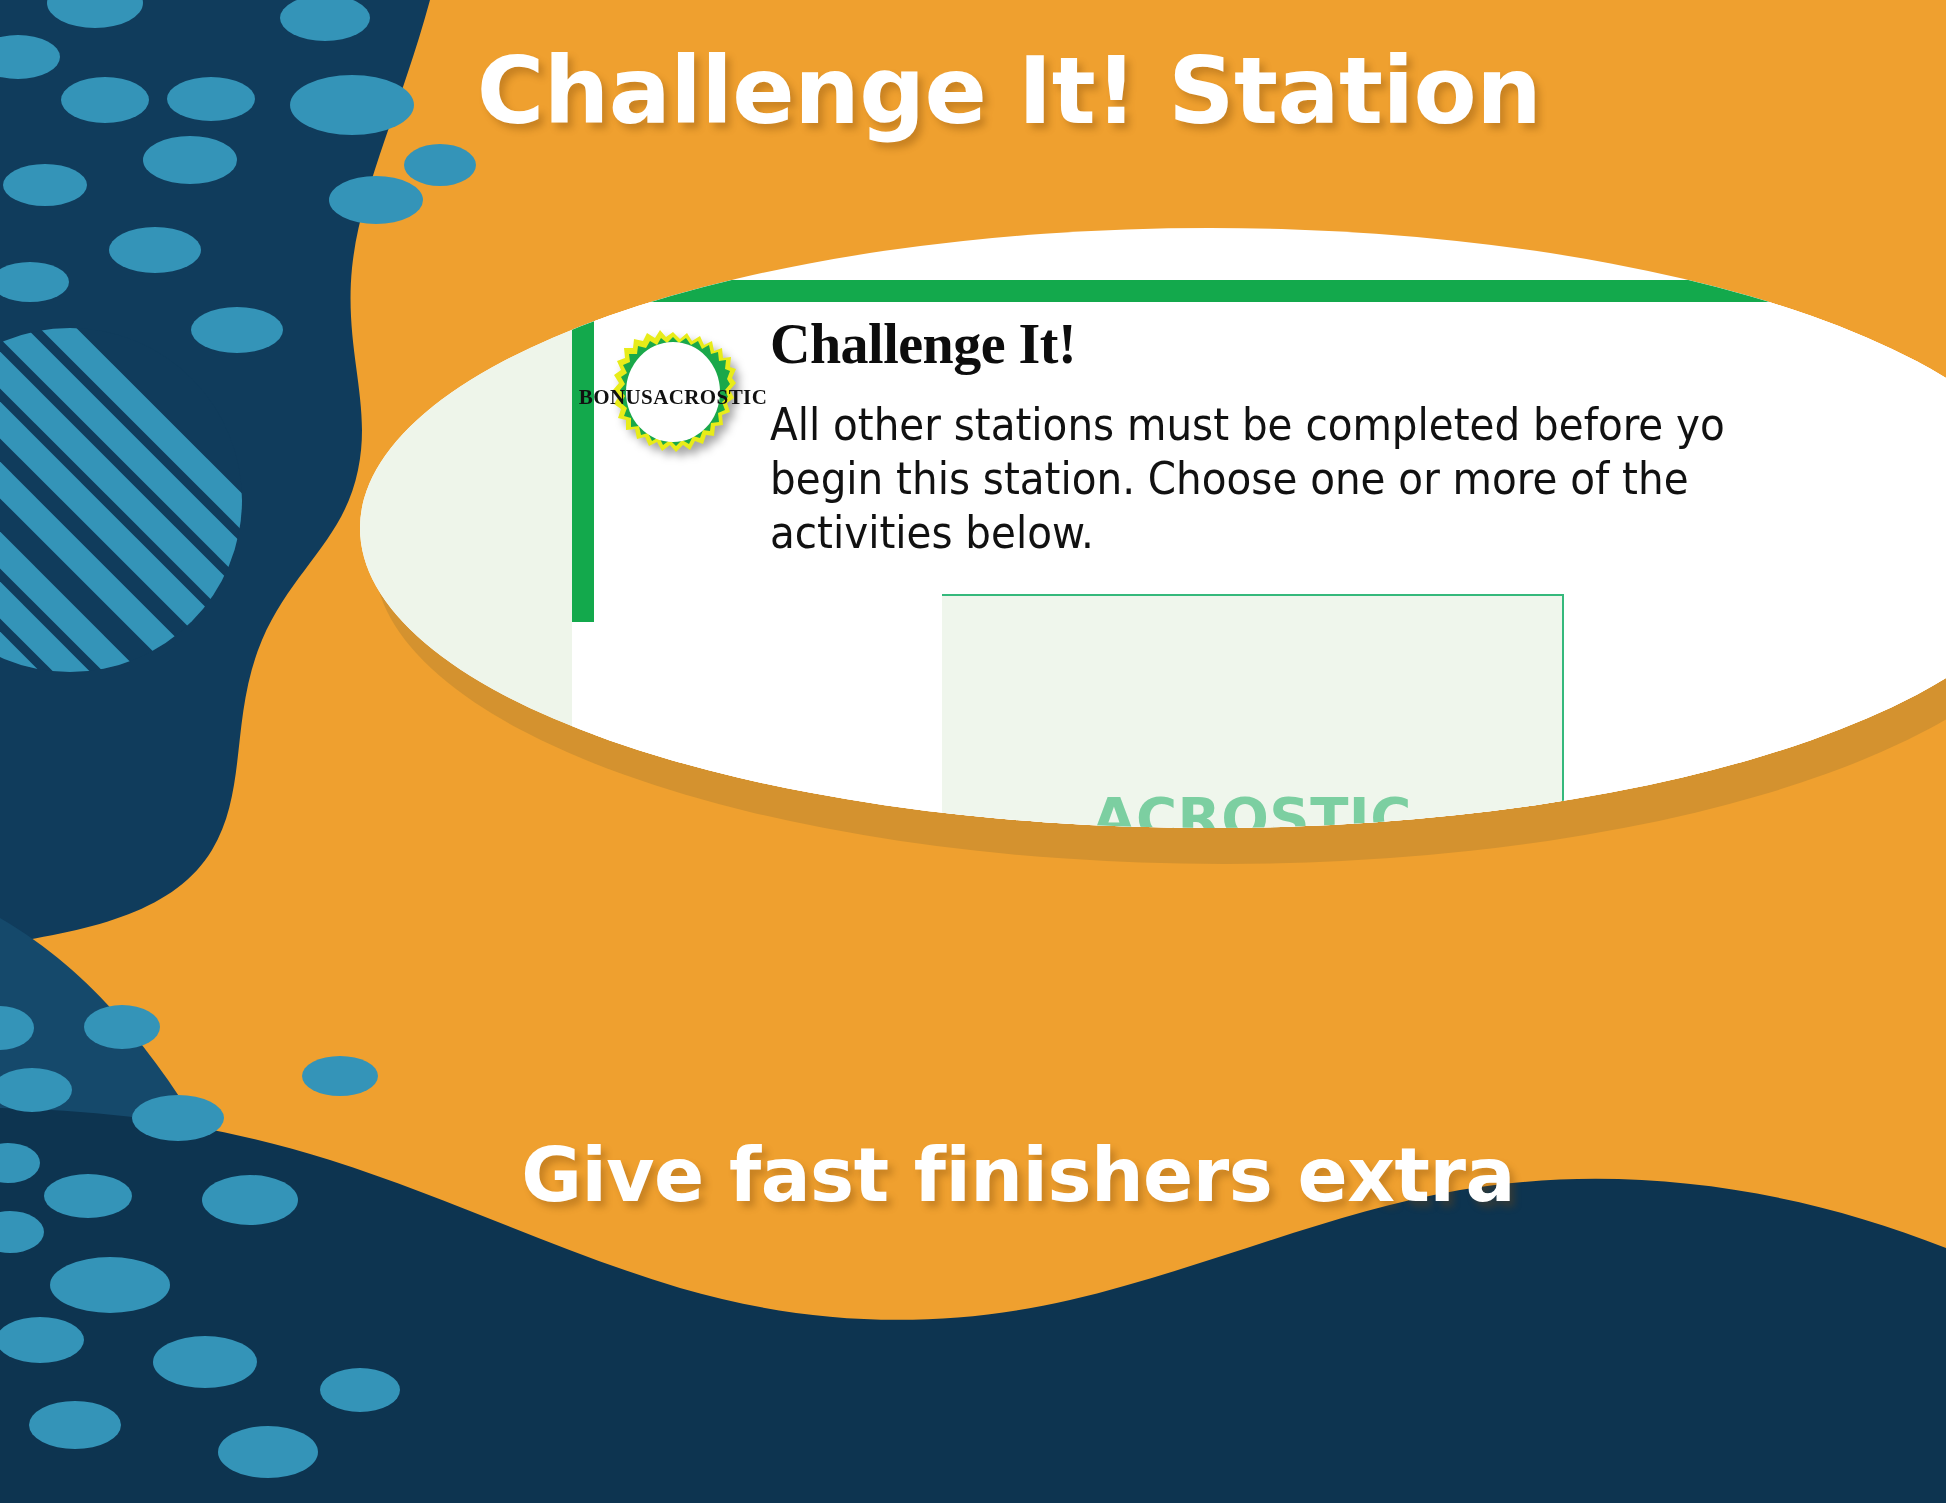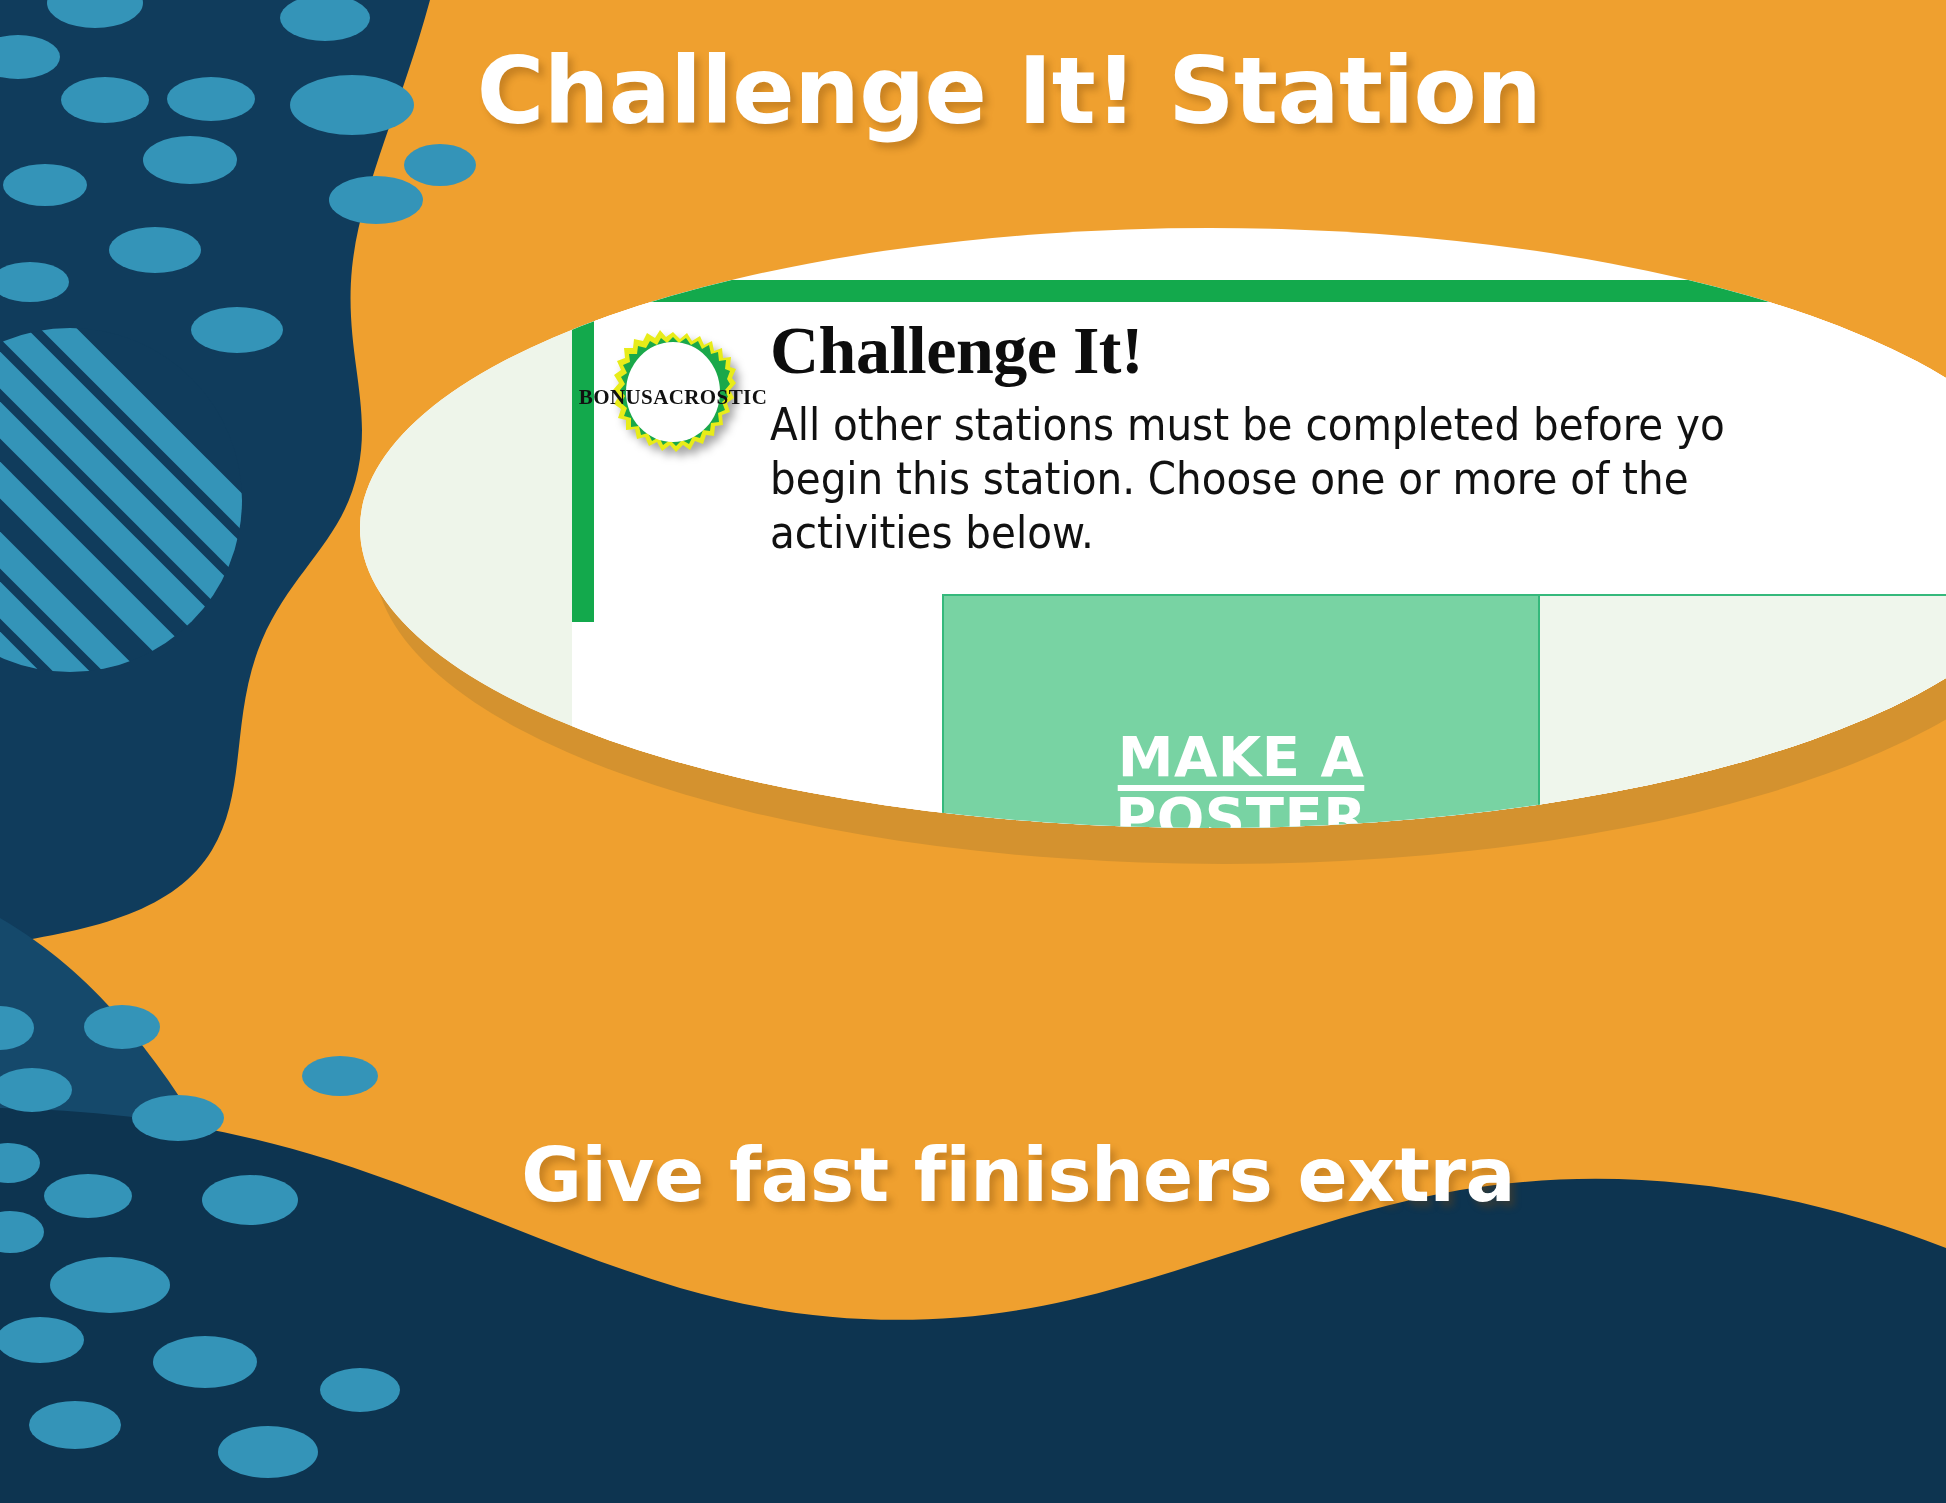--- a/index.html
+++ b/index.html
@@ -111,21 +111,21 @@
     color:#111;
     letter-spacing:0.4px;
   }
 
   
   .sheet-head {
     position:absolute;
     left:176px; top:14px;
     font-family:"Liberation Serif", serif;
     font-weight:bold;
-    font-size:68px;
+    font-size:56px;
     line-height:1.0;
     color:#0d0d0d;
     letter-spacing:-0.5px;
     white-space:nowrap;
     text-align:center;
   }
   .sheet-body {
     position:absolute;
     left:176px; top:96px;
     width:1390px;
@@ -300,26 +300,20 @@
 
         <div class="sheet-head">Challenge It!</div>
 
         <div class="sheet-body">
           <span class="bline">All other stations must be completed before yo</span>
           <span class="bline">begin this station.  Choose one or more of the</span>
           <span class="bline">activities below.</span>
         </div>
 
         <div class="activities">
-          <div class="cell filled">
-            <span class="cell-label">
-              <span>MAKE A</span><br>
-              <span>POSTER</span>
-            </span>
-          </div>
           <div class="cell pale">
             <span class="cell-label">
               <span>ACROSTIC</span>
             </span>
           </div>
         </div>
 
       </div>
     </div>
   </div>

